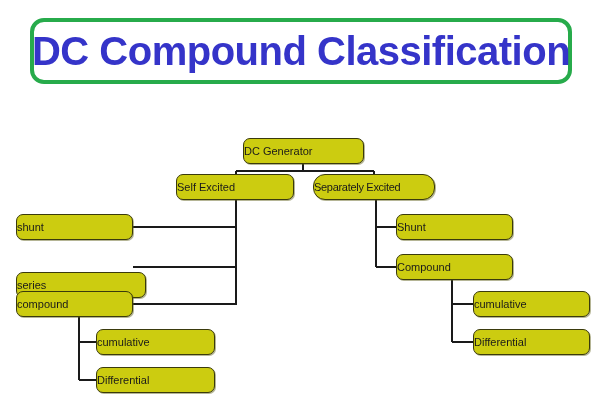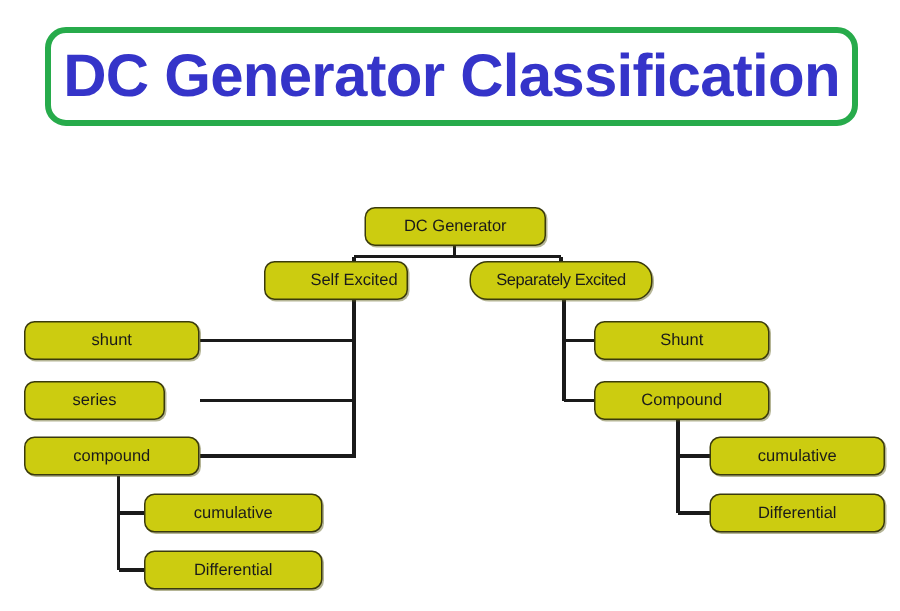--- a/index.html
+++ b/index.html
@@ -59,36 +59,36 @@
   
   .node {
     position: absolute;
     box-sizing: border-box;
     background: #cccc10;
     border: 1px solid #3a3a0c;
     border-radius: 7px;
     box-shadow: 1px 1px 0 rgba(90,90,20,0.45);
     display: flex;
     align-items: center;
-    justify-content: center;
+    justify-content: flex-start;
     color: #1a1a1a;
     font-size: 11px;
     line-height: 1;
     white-space: nowrap;
     z-index: 3;
   }
   .node.tight { letter-spacing: -0.3px; }
 </style>
 </head>
 <body>
 
 <div id="page">
 
   <div id="title-box">
-    <div id="title-text">DC Generator Classification</div>
+    <div id="title-text">DC Compound Classification</div>
   </div>
 
   <div id="diagram">
 
     <svg id="connectors" viewBox="0 0 600 407" width="600" height="407">
       <g stroke="#1a1a1a" stroke-width="2.2" fill="none" shape-rendering="crispEdges">
 
         <path d="M 303 164 L 303 171"></path>
         <path d="M 236 171 L 374 171"></path>
         <path d="M 236 171 L 236 174"></path>
@@ -110,30 +110,30 @@
 
         <path d="M 452 280 L 452 342"></path>
         <path d="M 452 304 L 473 304"></path>
         <path d="M 452 342 L 473 342"></path>
       </g>
     </svg>
 
     <div class="node" style="left:243px;top:138px;width:121px;height:26px;">
         <span>DC Generator</span>
       </div>
-    <div class="node" style="left:176px;top:174px;width:96px;height:26px;padding-left:24px;">
+    <div class="node" style="left:176px;top:174px;width:118px;height:26px;">
         <span>Self Excited</span>
       </div>
     <div class="node tight" style="left:313px;top:174px;width:122px;height:26px;border-radius:12px;">
         <span>Separately Excited</span>
       </div>
     <div class="node" style="left:16px;top:214px;width:117px;height:26px;">
         <span>shunt</span>
       </div>
-    <div class="node" style="left:16px;top:254px;width:94px;height:26px;">
+    <div class="node" style="left:16px;top:272px;width:130px;height:26px;">
         <span>series</span>
       </div>
     <div class="node" style="left:16px;top:291px;width:117px;height:26px;">
         <span>compound</span>
       </div>
     <div class="node" style="left:96px;top:329px;width:119px;height:26px;">
         <span>cumulative</span>
       </div>
     <div class="node" style="left:96px;top:367px;width:119px;height:26px;">
         <span>Differential</span>

